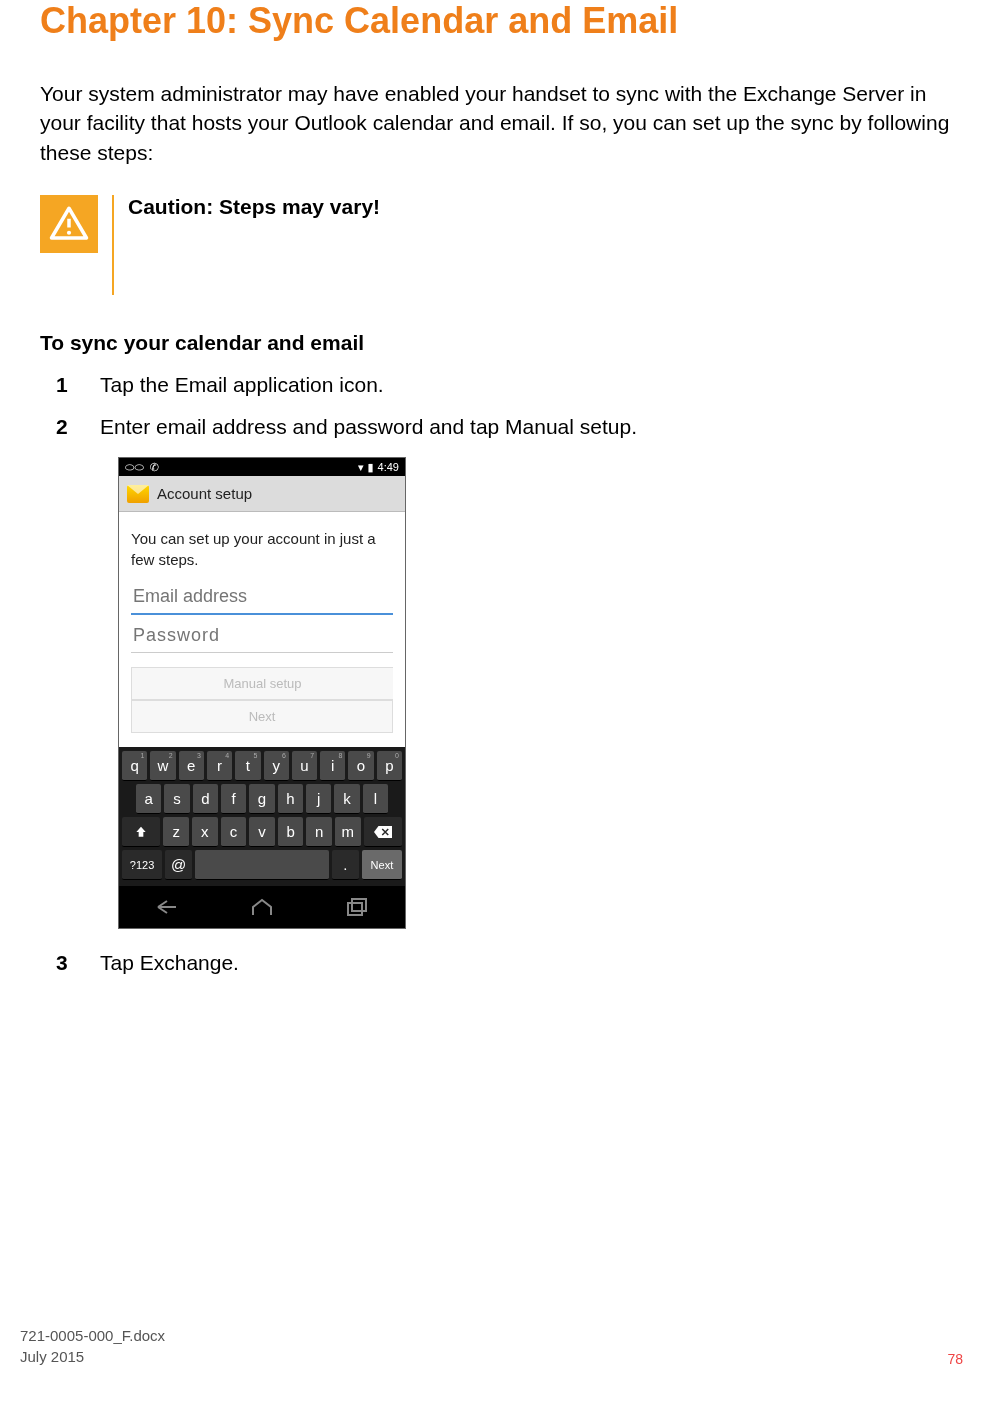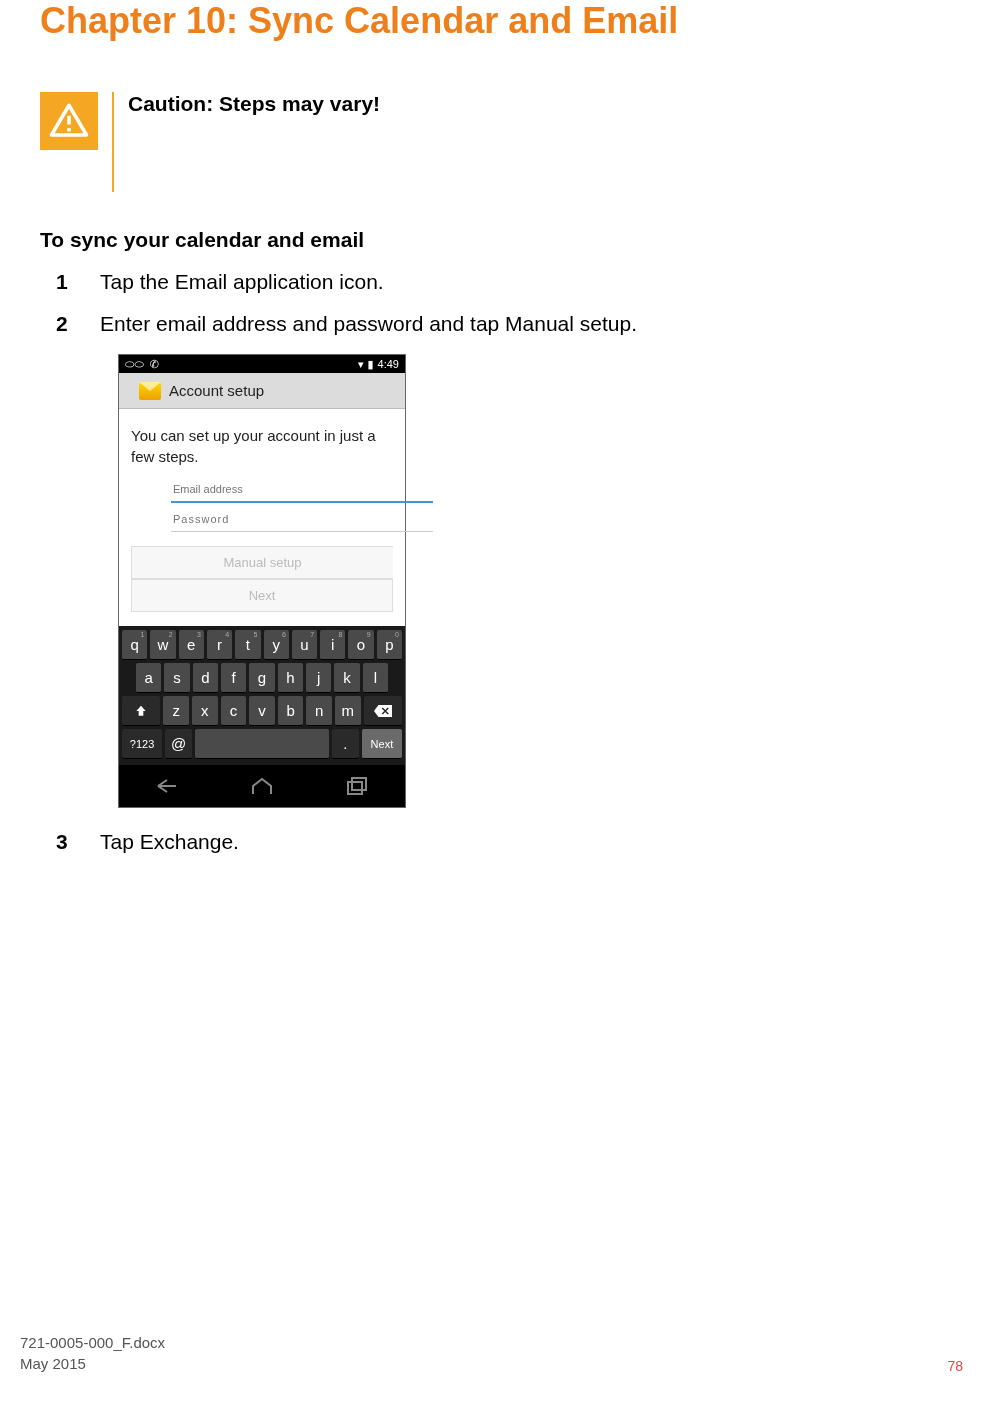--- a/index.html
+++ b/index.html
@@ -11,21 +11,21 @@
     position: relative;
     color: #000;
   }
   .page {
     padding: 0 40px 0 40px;
   }
   .chapter-title {
     color: #ef7f1a;
     font-size: 36px;
     font-weight: bold;
-    margin-bottom: 50px;
+    margin-bottom: 37px;
     margin-top: 0;
   }
   .intro-text {
     font-size: 21px;
     line-height: 1.4;
     margin-bottom: 28px;
   }
   .caution-block {
     display: flex;
     align-items: flex-start;
@@ -95,21 +95,21 @@
     align-items: center;
     padding: 0 6px;
   }
   .phone-statusbar-left { display: flex; gap: 6px; }
   .phone-statusbar-right { display: flex; gap: 4px; align-items: center; }
   .phone-header {
     background: #dcdcdc;
     height: 36px;
     display: flex;
     align-items: center;
-    padding: 0 20px;
+    padding: 0 8px;
     border-bottom: 1px solid #bbb;
     font-size: 15px;
     color: #222;
     gap: 8px;
   }
   .mail-icon {
     width: 22px;
     height: 18px;
     background: linear-gradient(#ffd800,#f0a000);
     border-radius: 2px;
@@ -131,26 +131,25 @@
     font-size: 15px;
     color: #222;
     line-height: 1.4;
     margin-bottom: 10px;
   }
   .phone-input {
     width: 100%;
     border: none;
     border-bottom: 1px solid #ccc;
     padding: 6px 2px;
-    font-size: 11px;
+    font-size: 18px;
     color: #888;
     background: transparent;
     margin-bottom: 4px;
     outline: none;
-    margin-left: 40px;
   }
   .phone-input.email { color: #4a90d9; border-bottom: 2px solid #4a90d9; }
   .phone-input.pwd { font-family: Liberation Sans, sans-serif; letter-spacing: 1px; }
   .phone-btn-row {
     display: flex;
     margin-top: 10px;
     flex-direction: column;
   }
   .phone-btn {
     flex: 1;
@@ -200,38 +199,39 @@
   .phone-nav {
     background: #000;
     height: 42px;
     display: flex;
     justify-content: space-around;
     align-items: center;
   }
   .phone-nav svg { stroke: #888; fill: none; stroke-width: 2; }
   .footer {
     position: absolute;
-    bottom: 43px;
+    bottom: 50px;
     left: 20px;
     right: 40px;
     display: flex;
     justify-content: space-between;
     align-items: flex-end;
     font-size: 15px;
     color: #555;
   }
   .footer-left { line-height: 1.4; }
   .footer-right { font-size: 14px; color: #ef4444; }
 </style>
 </head>
 <body>
 
 <div class="page">
   <h1 class="chapter-title">Chapter 10: Sync Calendar and Email</h1>
 
+  <p class="intro-text">Your system administrator may have enabled your handset to sync with the Exchange Server in your facility that hosts your Outlook calendar and email. If so, you can set up the sync by following these steps:</p>
 
   <div class="caution-block">
     <div class="caution-icon-box">
       <svg viewBox="0 0 24 24">
           <path d="M12 3 L22 20 L2 20 Z" fill="none" stroke="#fff" stroke-width="2" stroke-linejoin="round"></path>
           <line x1="12" y1="9" x2="12" y2="14" stroke="#fff" stroke-width="2"></line>
           <circle cx="12" cy="17" r="1.2" fill="#fff"></circle>
         </svg>
     </div>
     <div class="caution-divider"></div>
@@ -348,16 +348,16 @@
     <li class="step-item">
       <span class="step-num">3</span>
       <span class="step-text">Tap Exchange.</span>
     </li>
   </ol>
 </div>
 
 <div class="footer">
   <div class="footer-left">
     <div>721-0005-000_F.docx</div>
-    <div>May 2015</div>
+    <div>July 2015</div>
   </div>
   <div class="footer-right">78</div>
 </div>
 
 </body></html>

